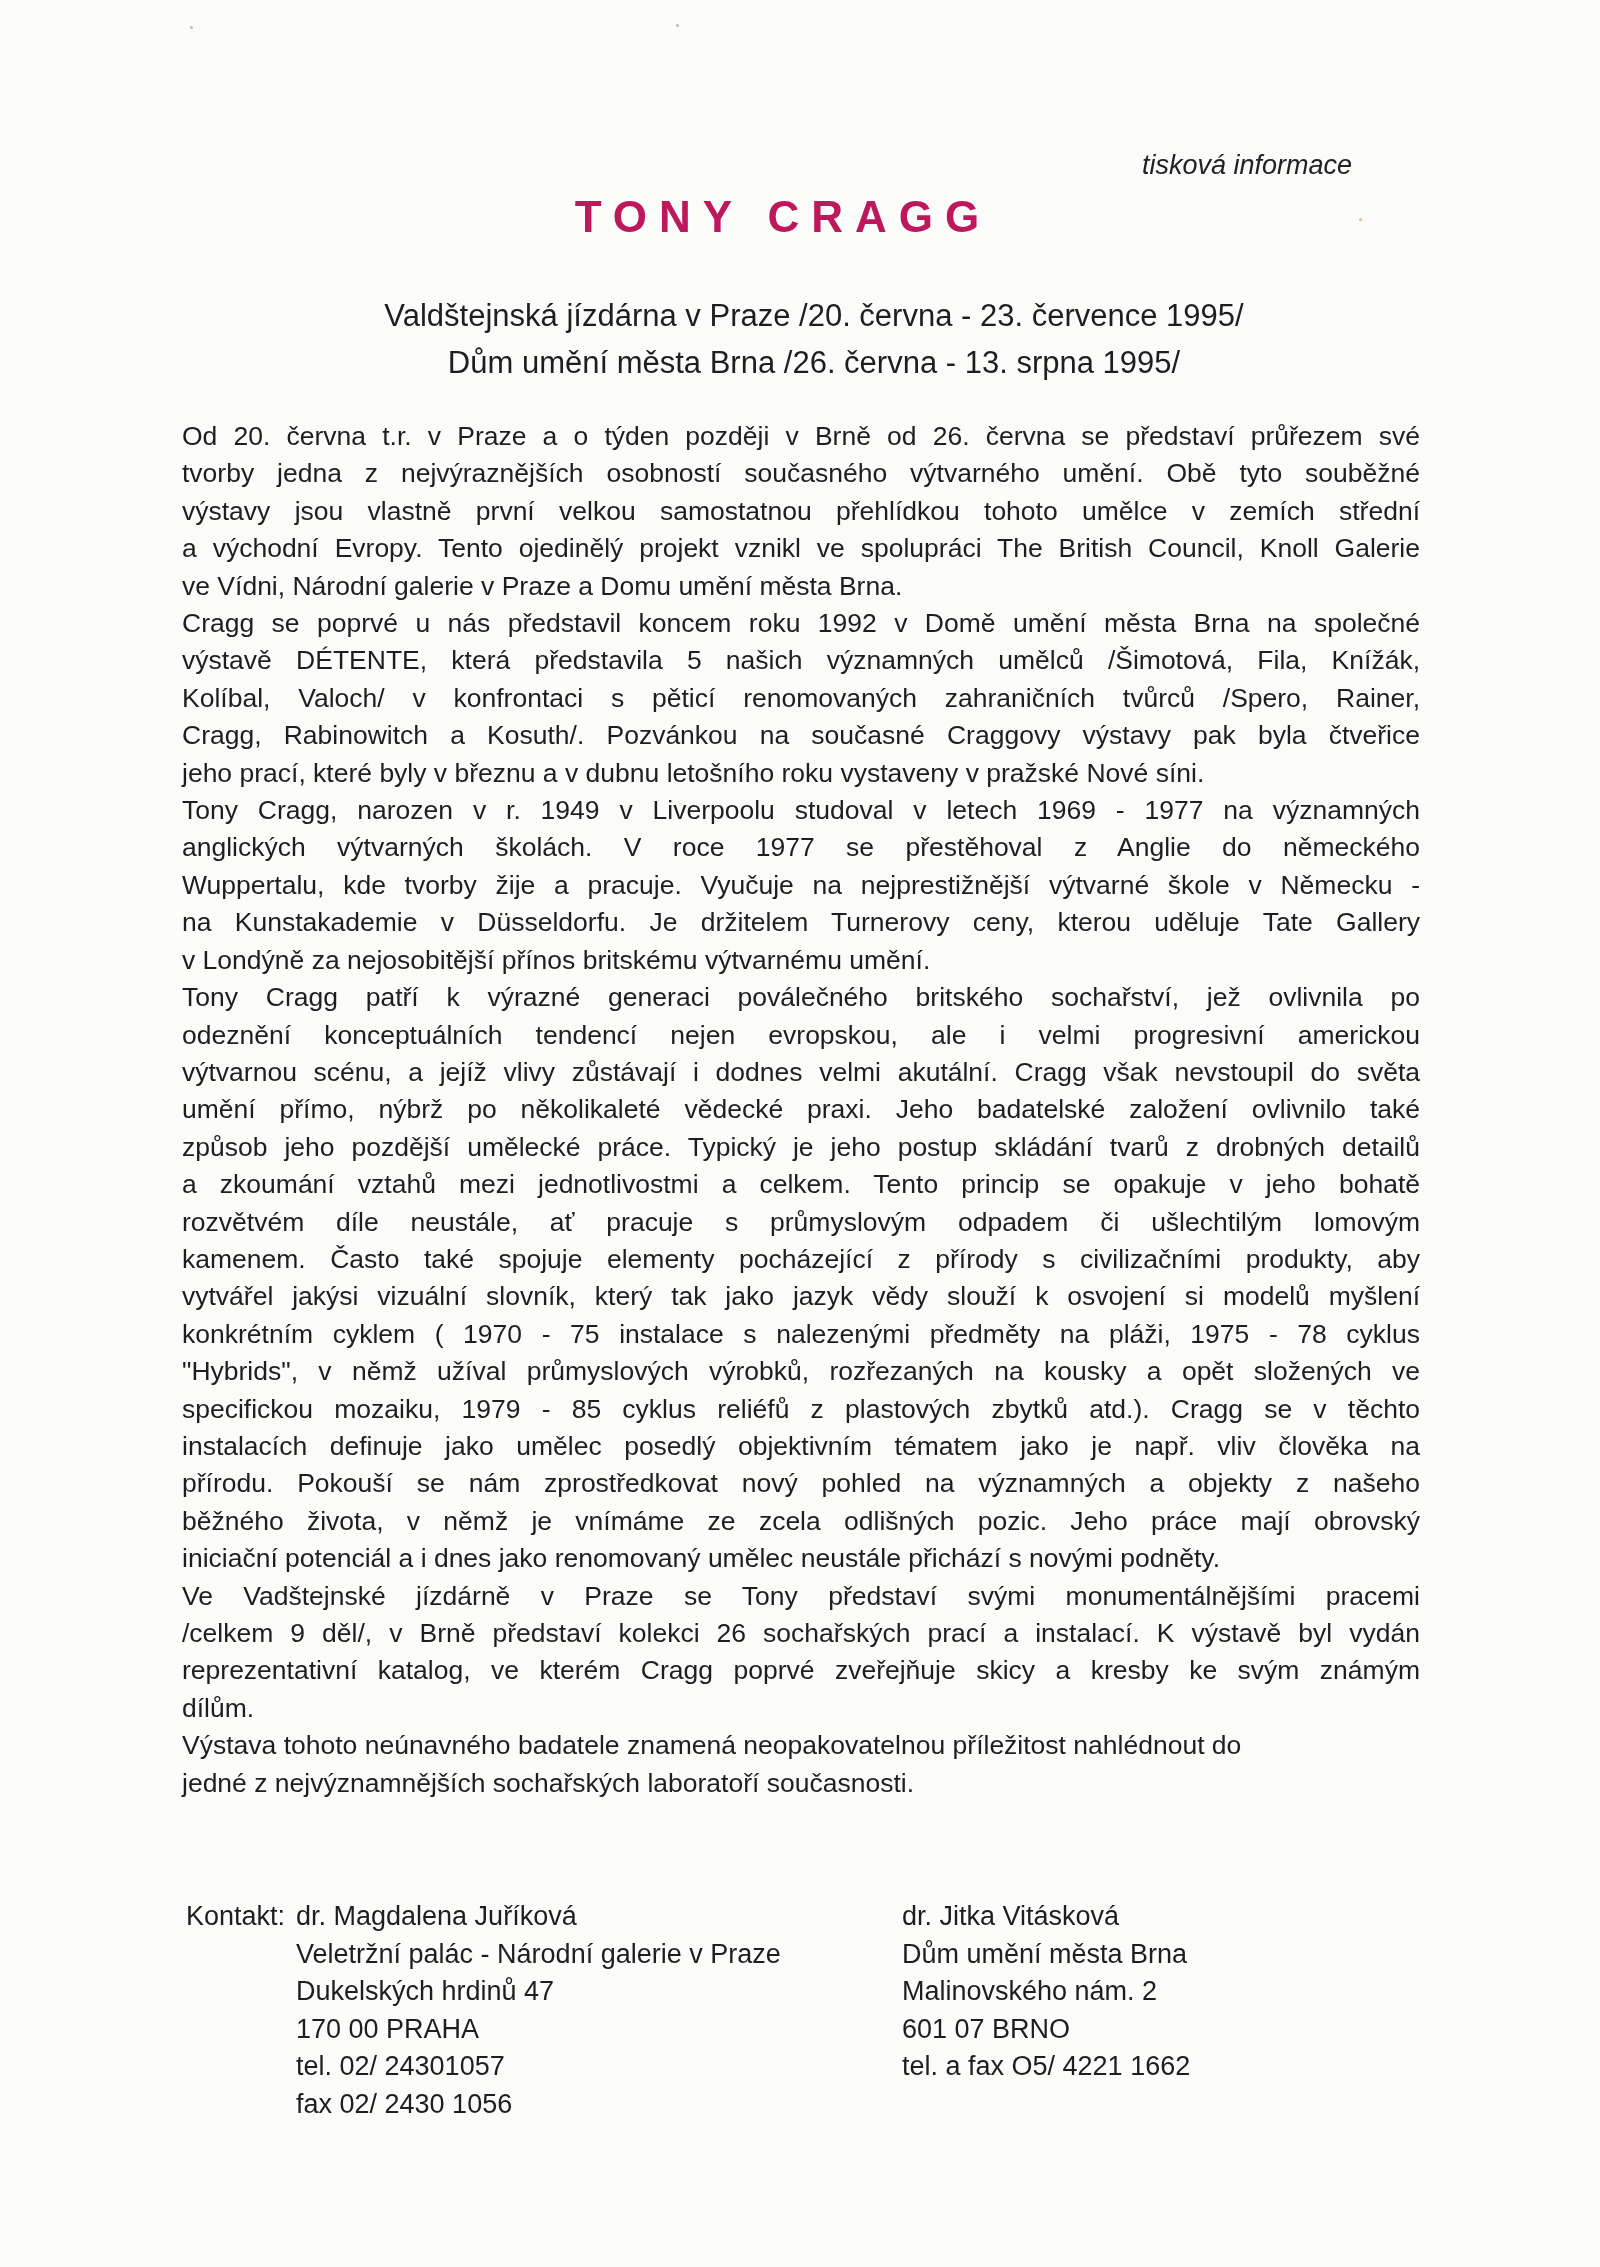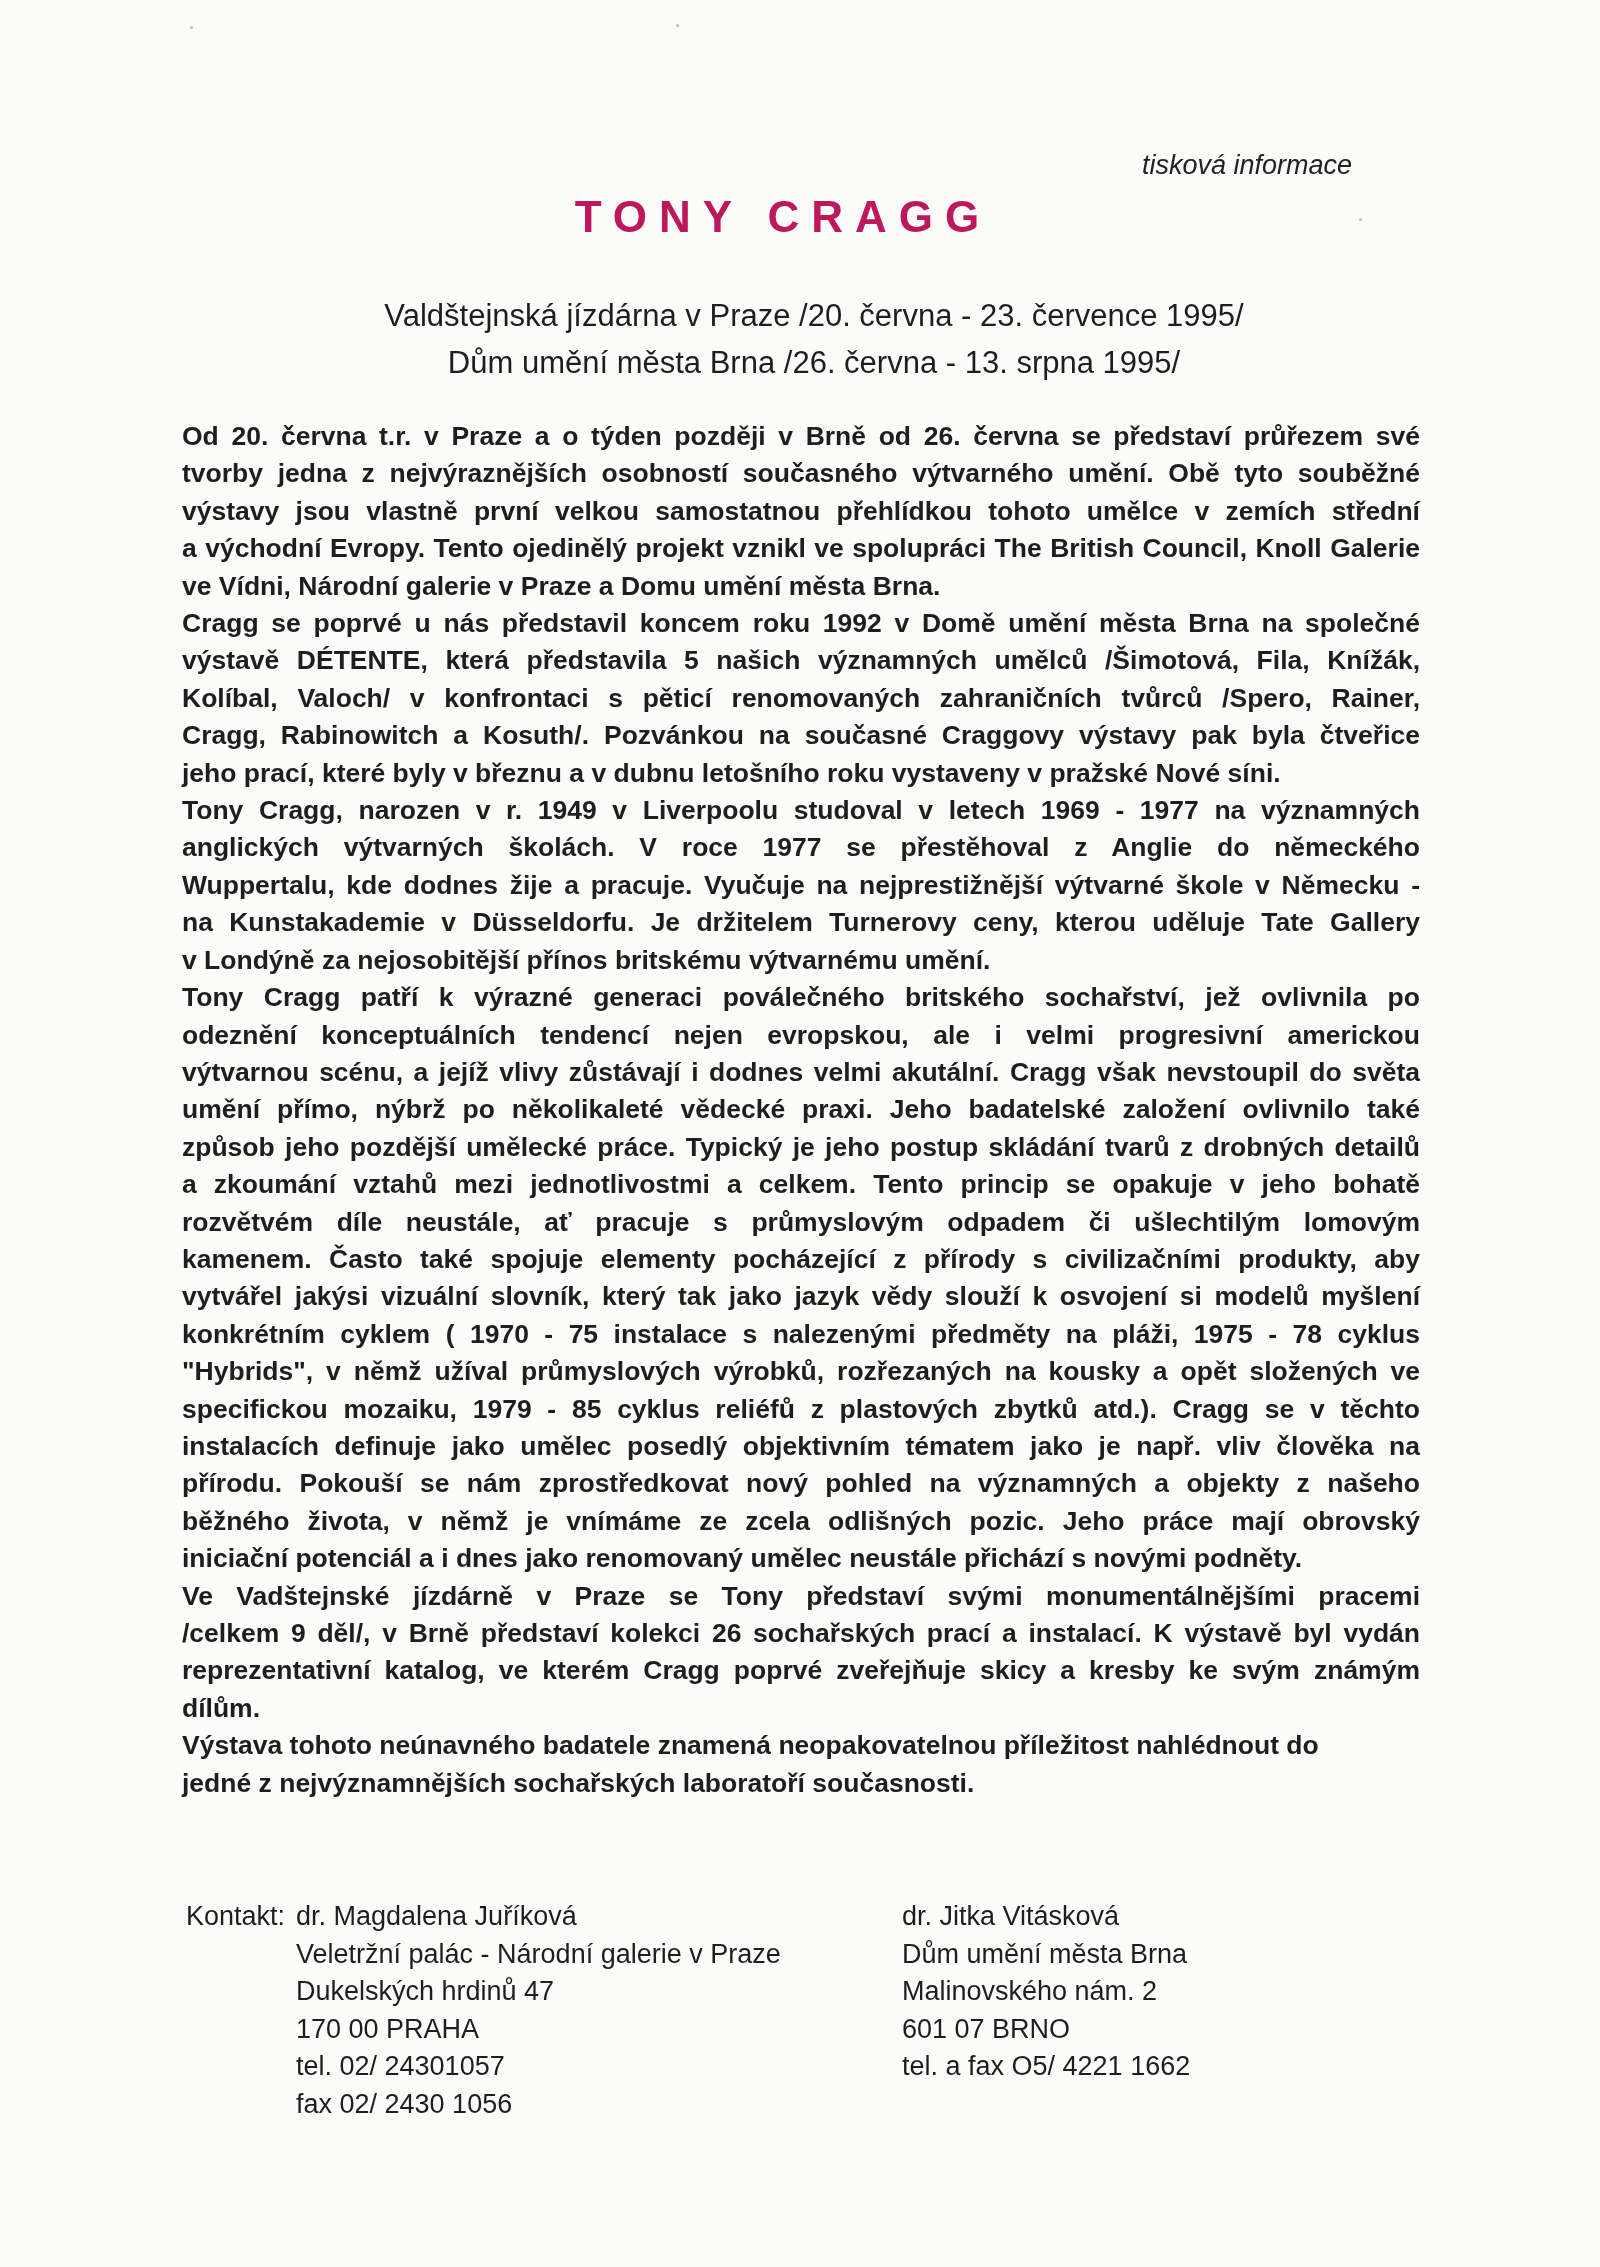--- a/index.html
+++ b/index.html
@@ -23,21 +23,21 @@
   }
   .venues {
     position: absolute; left: 0; width: 1600px; top: 292px;
     text-align: center; font-size: 31px; line-height: 47px; color: #1e1e1e; padding-left: 14px;
   }
   .venues div { margin-left: 0; }
   .body-text {
     position: absolute; left: 182px; width: 1238px; top: 418px;
     font-size: 26.5px; line-height: 37.4px; color: #1e1e1e;
   }
-  .para { margin: 0; text-align: justify; font-weight: bold; }
+  .para { margin: 0; text-align: justify; }
   .para .ln { display: block; text-align: justify; text-align-last: justify; white-space: nowrap; }
   .para .ln.last { text-align-last: left; }
   .contacts {
     position: absolute; top: 1898px; left: 182px; width: 1240px;
     font-size: 27px; line-height: 37.5px; color: #1e1e1e;
   }
   .contact-left { position: absolute; left: 0; top: 0; }
   .contact-left .label { position: absolute; left: 4px; top: 0; }
   .contact-left .lines { position: absolute; left: 114px; top: 0; white-space: nowrap; }
   .contact-right { position: absolute; left: 720px; top: 0; white-space: nowrap; }
@@ -68,21 +68,21 @@
     <p class="para">
       <span class="ln">Cragg se poprvé u nás představil koncem roku 1992 v Domě umění města Brna na společné</span>
       <span class="ln">výstavě DÉTENTE, která představila 5 našich významných umělců /Šimotová, Fila, Knížák,</span>
       <span class="ln">Kolíbal, Valoch/ v konfrontaci s pěticí renomovaných zahraničních tvůrců /Spero, Rainer,</span>
       <span class="ln">Cragg, Rabinowitch a Kosuth/. Pozvánkou na současné Craggovy výstavy pak byla čtveřice</span>
       <span class="ln last">jeho prací, které byly v březnu a v dubnu letošního roku vystaveny v pražské Nové síni.</span>
     </p>
     <p class="para">
       <span class="ln">Tony Cragg, narozen v r. 1949 v Liverpoolu studoval v letech 1969 - 1977 na významných</span>
       <span class="ln">anglických výtvarných školách. V roce 1977 se přestěhoval z Anglie do německého</span>
-      <span class="ln">Wuppertalu, kde dodnes žije a pracuje. Vyučuje na nejprestižnější výtvarné škole v Německu -</span>
+      <span class="ln">Wuppertalu, kde tvorby žije a pracuje. Vyučuje na nejprestižnější výtvarné škole v Německu -</span>
       <span class="ln">na Kunstakademie v Düsseldorfu. Je držitelem Turnerovy ceny, kterou uděluje Tate Gallery</span>
       <span class="ln last">v Londýně za nejosobitější přínos britskému výtvarnému umění.</span>
     </p>
     <p class="para">
       <span class="ln">Tony Cragg patří k výrazné generaci poválečného britského sochařství, jež ovlivnila po</span>
       <span class="ln">odeznění konceptuálních tendencí nejen evropskou, ale i velmi progresivní americkou</span>
       <span class="ln">výtvarnou scénu, a jejíž vlivy zůstávají i dodnes velmi akutální. Cragg však nevstoupil do světa</span>
       <span class="ln">umění přímo, nýbrž po několikaleté vědecké praxi. Jeho badatelské založení ovlivnilo také</span>
       <span class="ln">způsob jeho pozdější umělecké práce. Typický je jeho postup skládání tvarů z drobných detailů</span>
       <span class="ln">a zkoumání vztahů mezi jednotlivostmi a celkem. Tento princip se opakuje v jeho bohatě</span>

